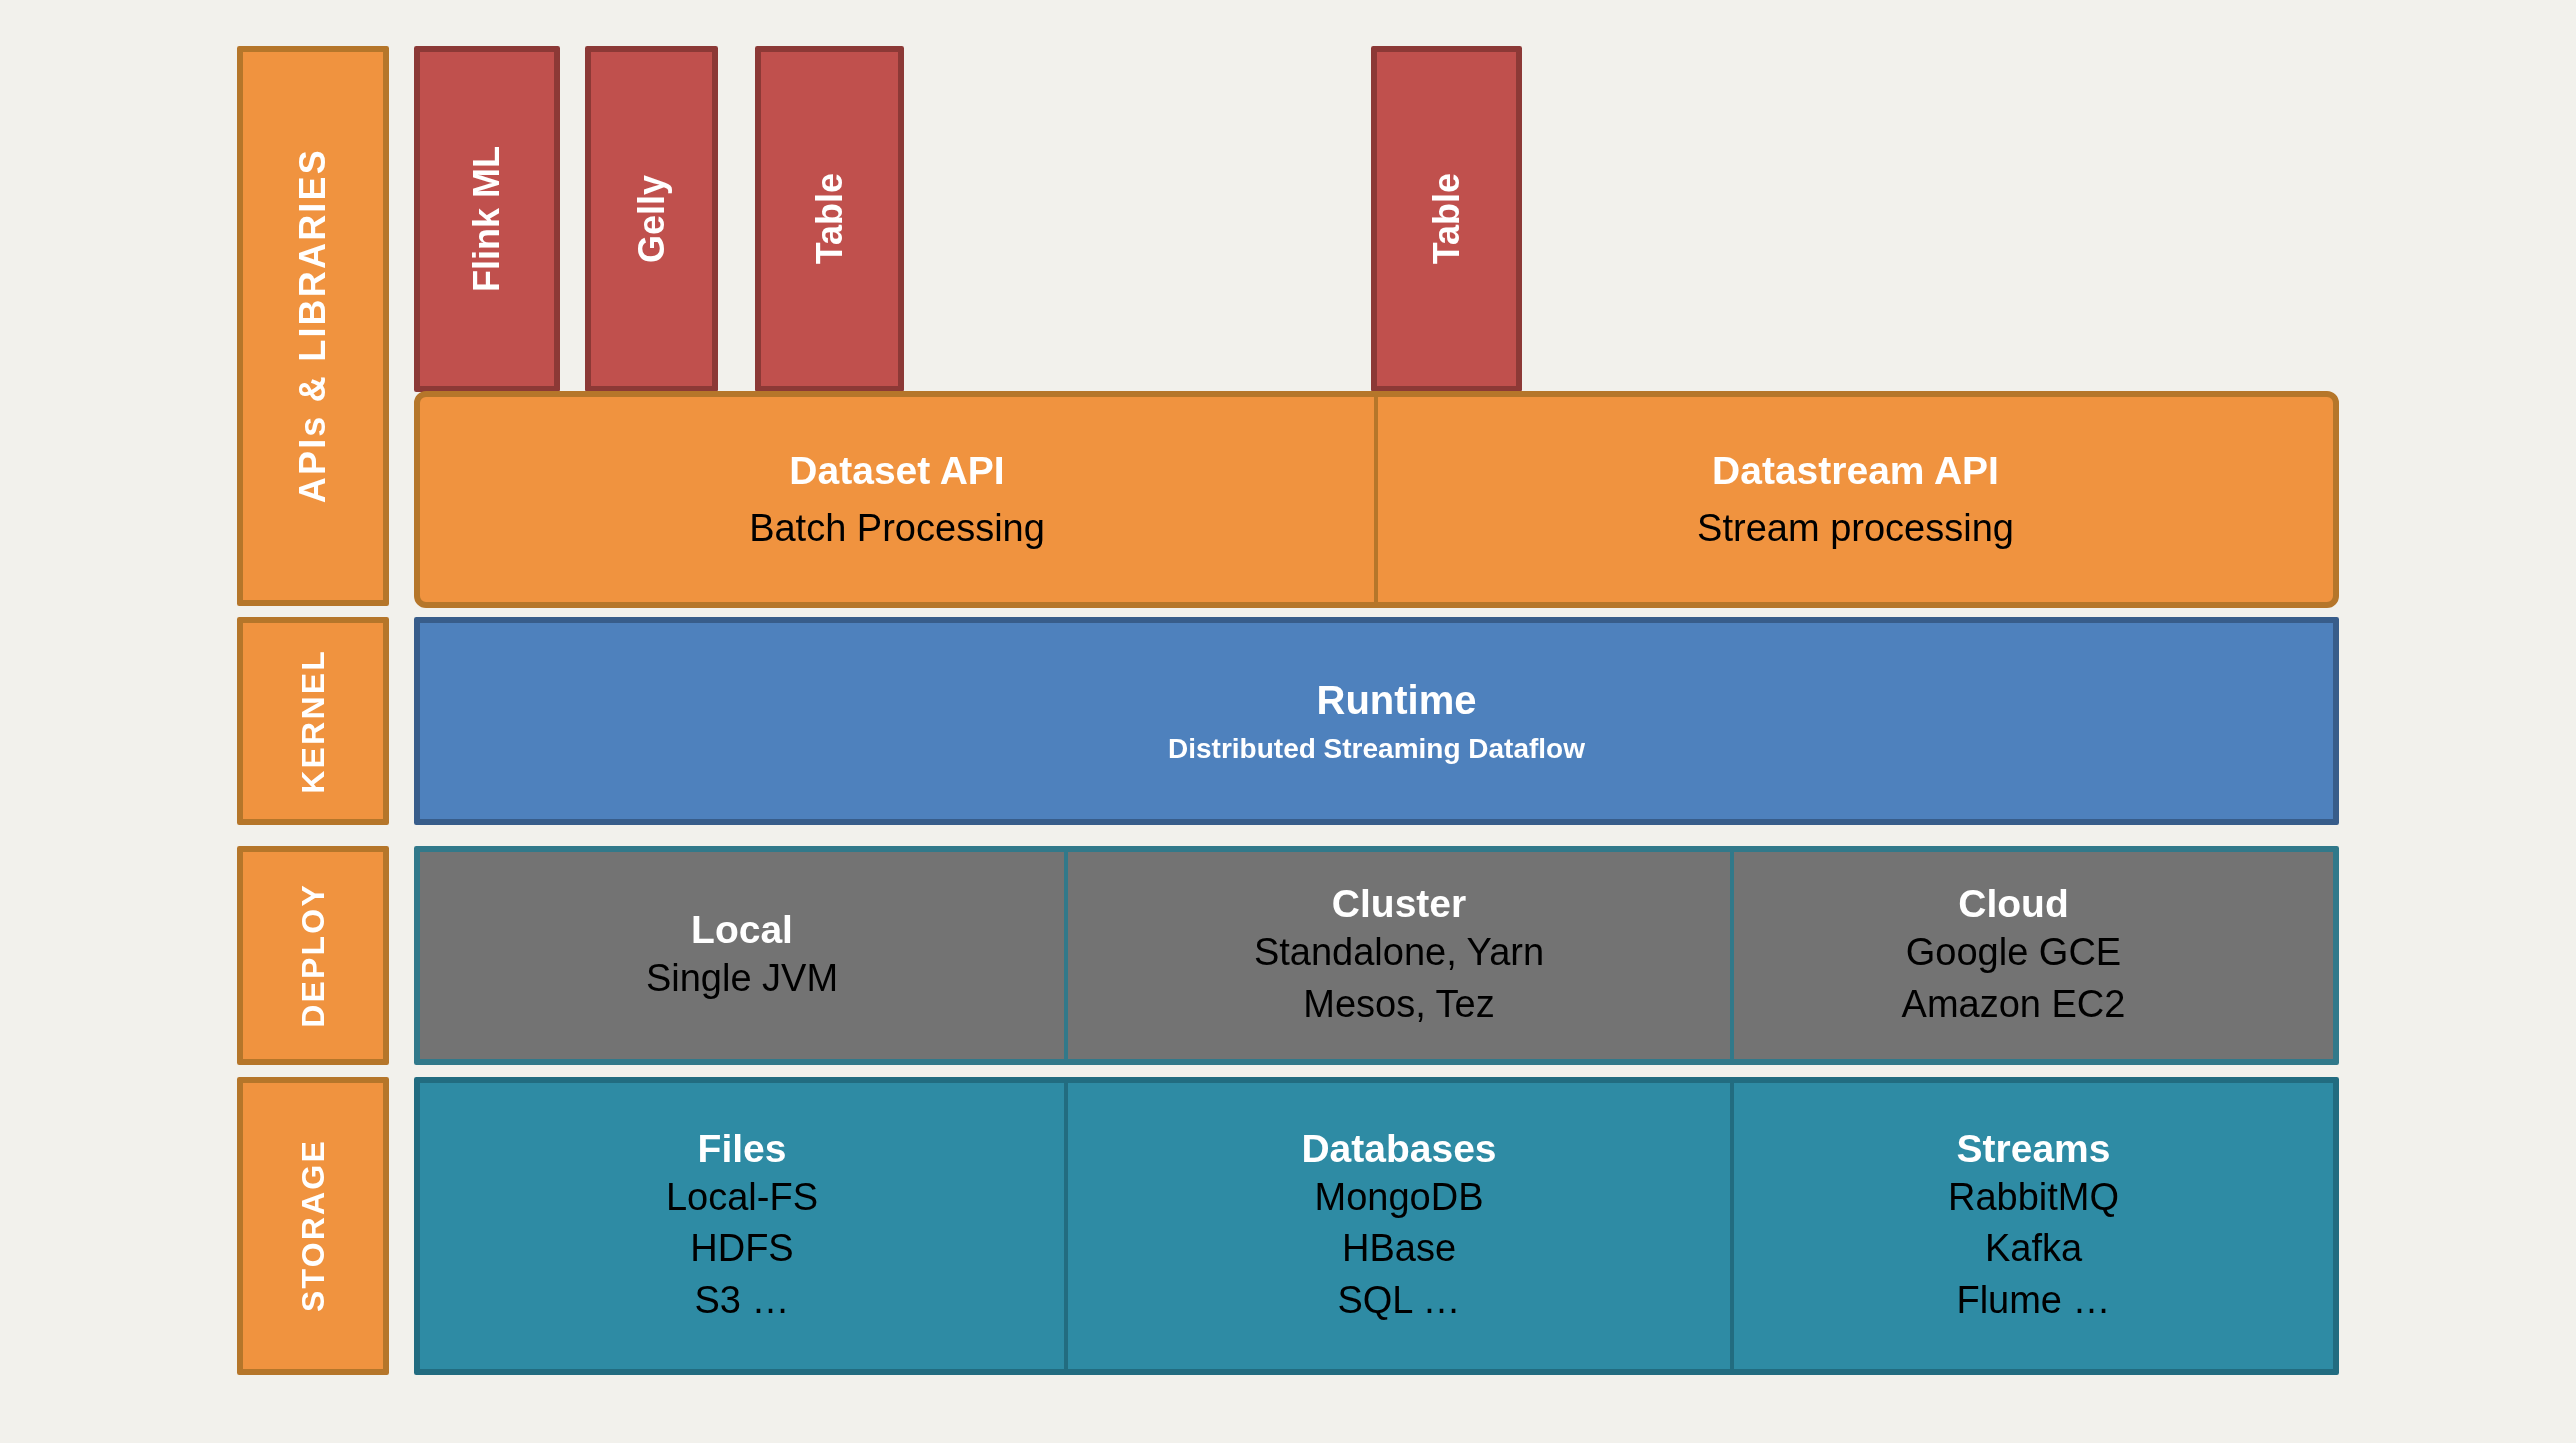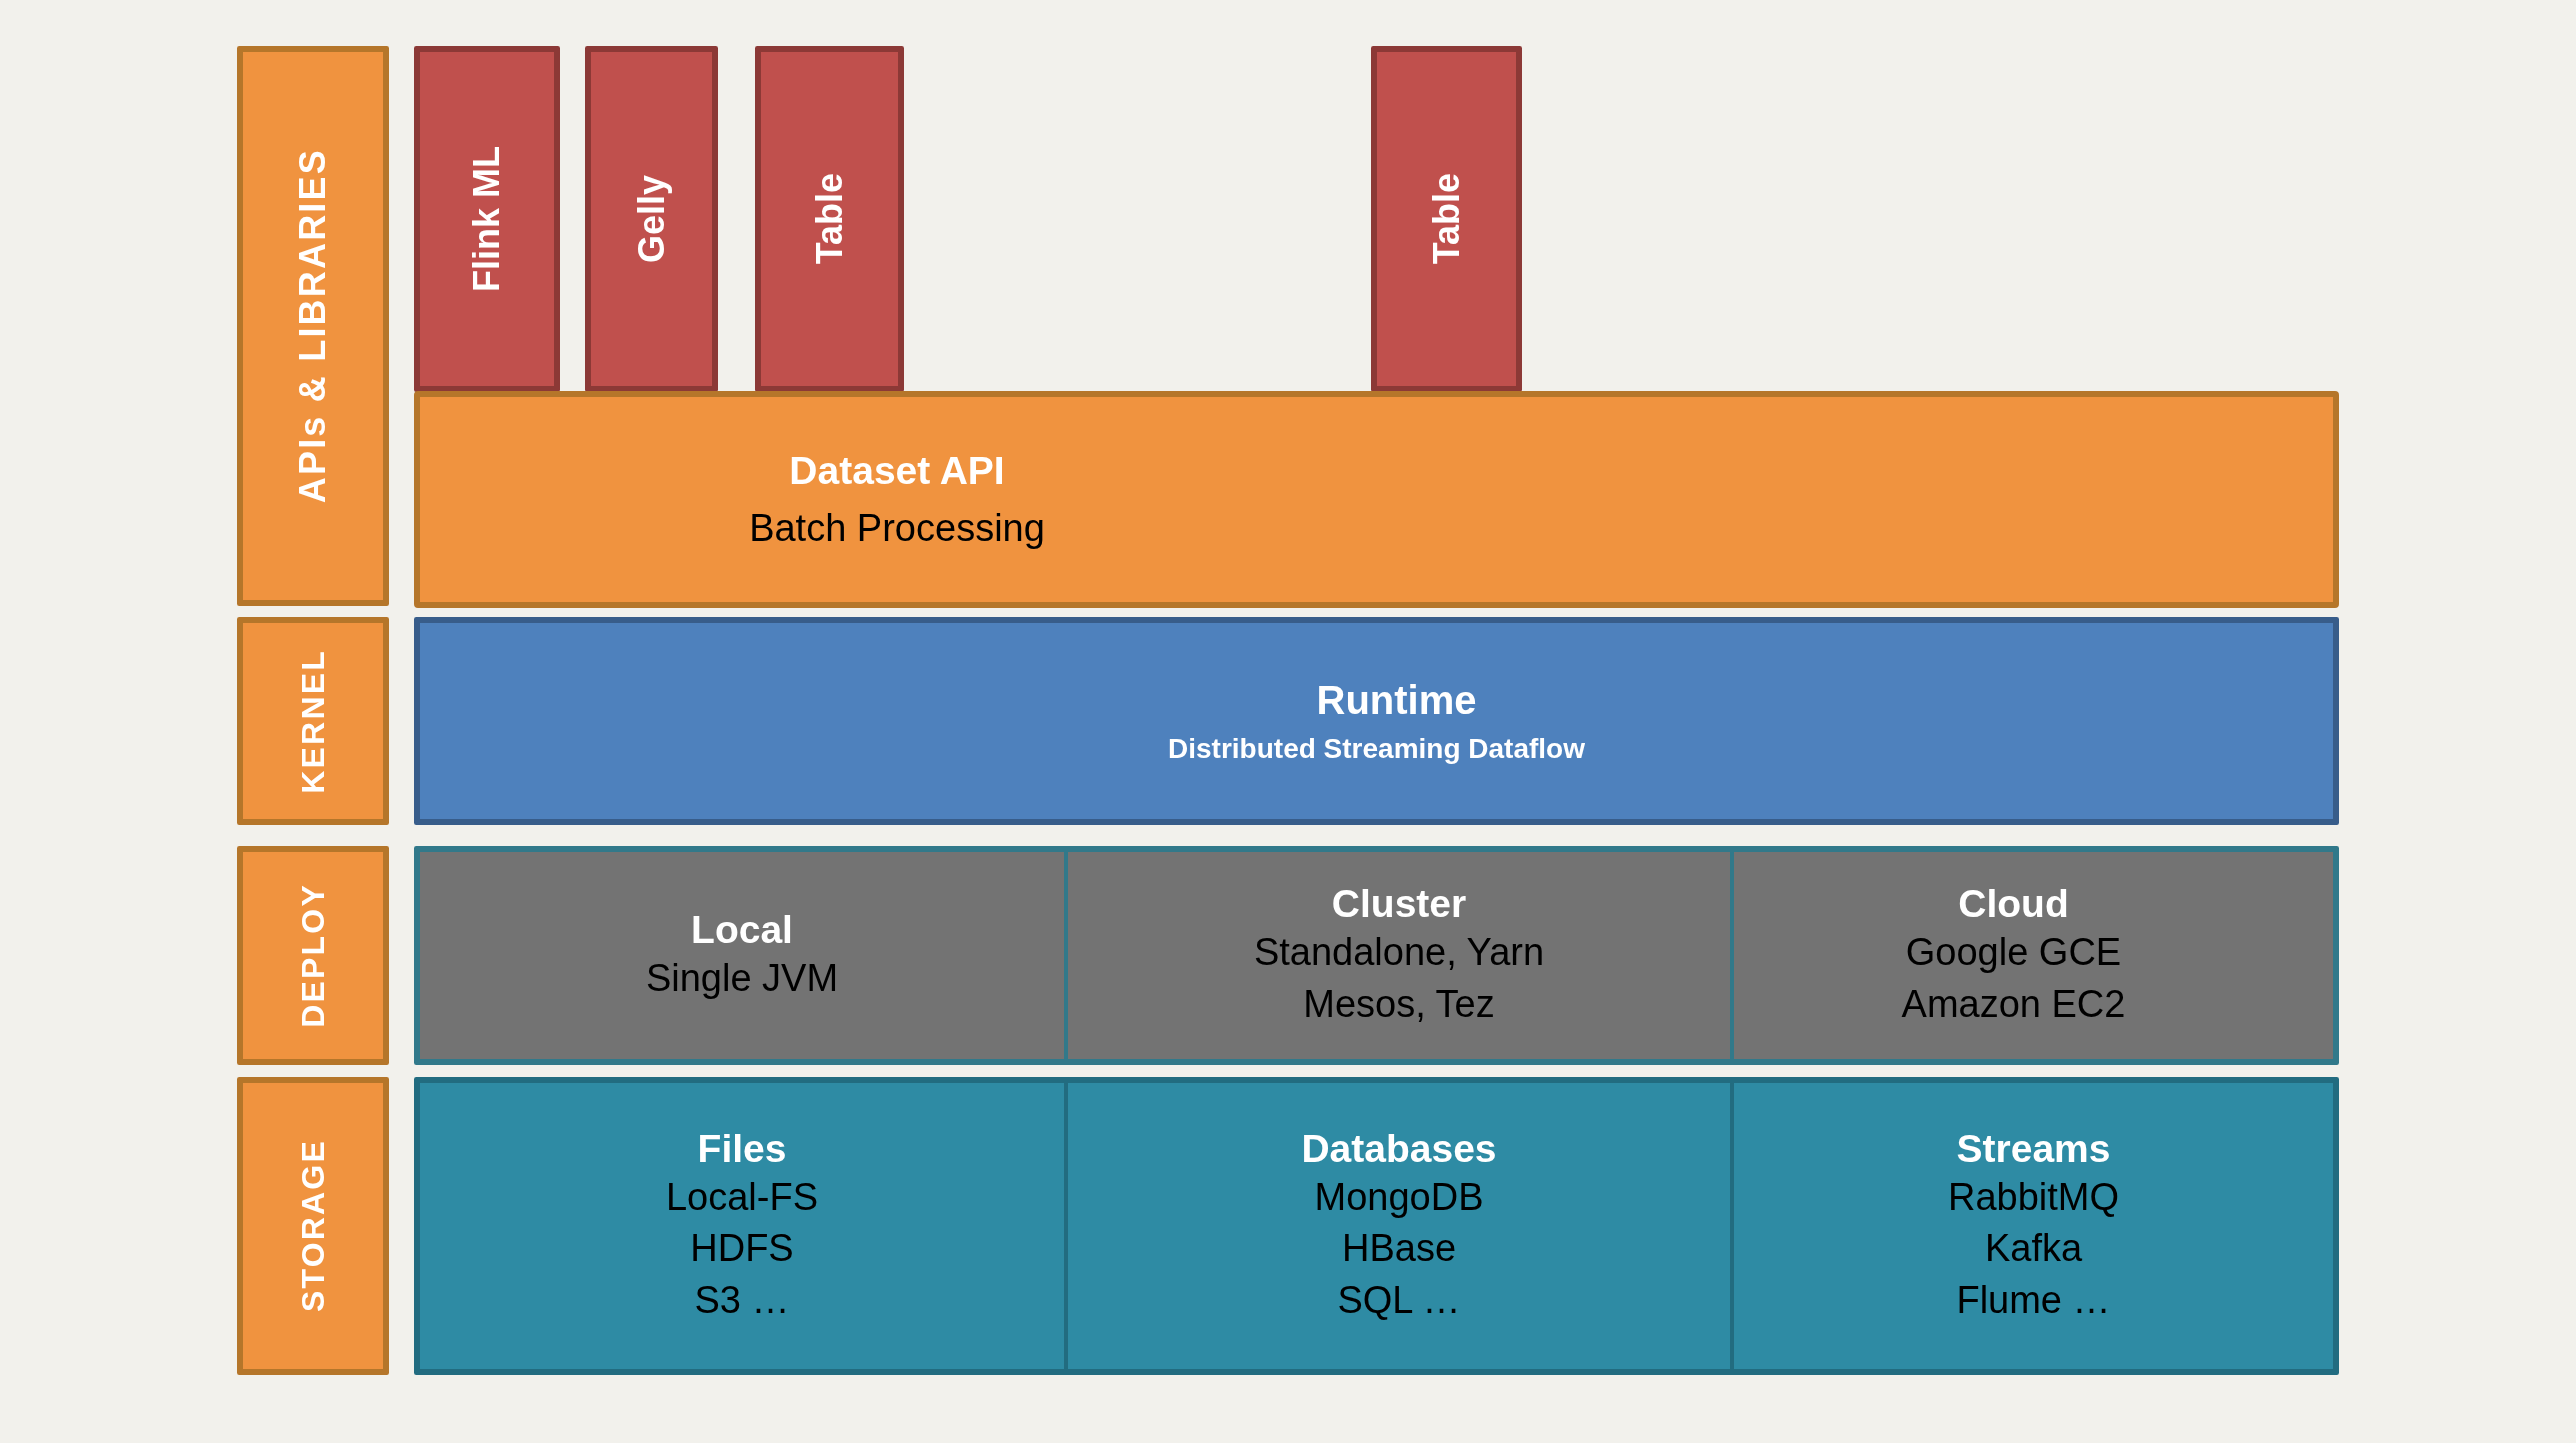--- a/index.html
+++ b/index.html
@@ -65,21 +65,21 @@
     font-size: 36px;
     white-space: nowrap;
   }
 
   
   .api-band {
     position: absolute;
     box-sizing: border-box;
     background: #f0933f;
     border: 6px solid #b5762a;
-    border-radius: 4px;
+    border-radius: 12px;
     display: flex;
   }
   .api-cell {
     flex: 0 0 auto;
     box-sizing: border-box;
     display: flex;
     flex-direction: column;
     align-items: center;
     justify-content: center;
     text-align: center;
@@ -227,20 +227,24 @@
     <span class="vtext">Table</span>
   </div>
 
   <div class="api-band" style="left:414px; top:391px; width:1925px; height:217px;">
 
     <div class="api-cell" style="width:954px;">
       <span class="api-title">Dataset API</span>
       <span class="api-sub">Batch Processing</span>
     </div>
 
+    <div class="api-cell" style="width:959px;">
+      <span class="api-title">Datastream API</span>
+      <span class="api-sub">Stream processing</span>
+    </div>
   </div>
 
   <div class="kernel-band" style="left:414px; top:617px; width:1925px; height:208px;">
     <span class="kernel-title">Runtime</span>
     <span class="kernel-sub">Distributed Streaming Dataflow</span>
   </div>
 
   <div class="deploy-band" style="left:414px; top:846px; width:1925px; height:219px;">
 
     <div class="deploy-cell" style="width:644px;">

